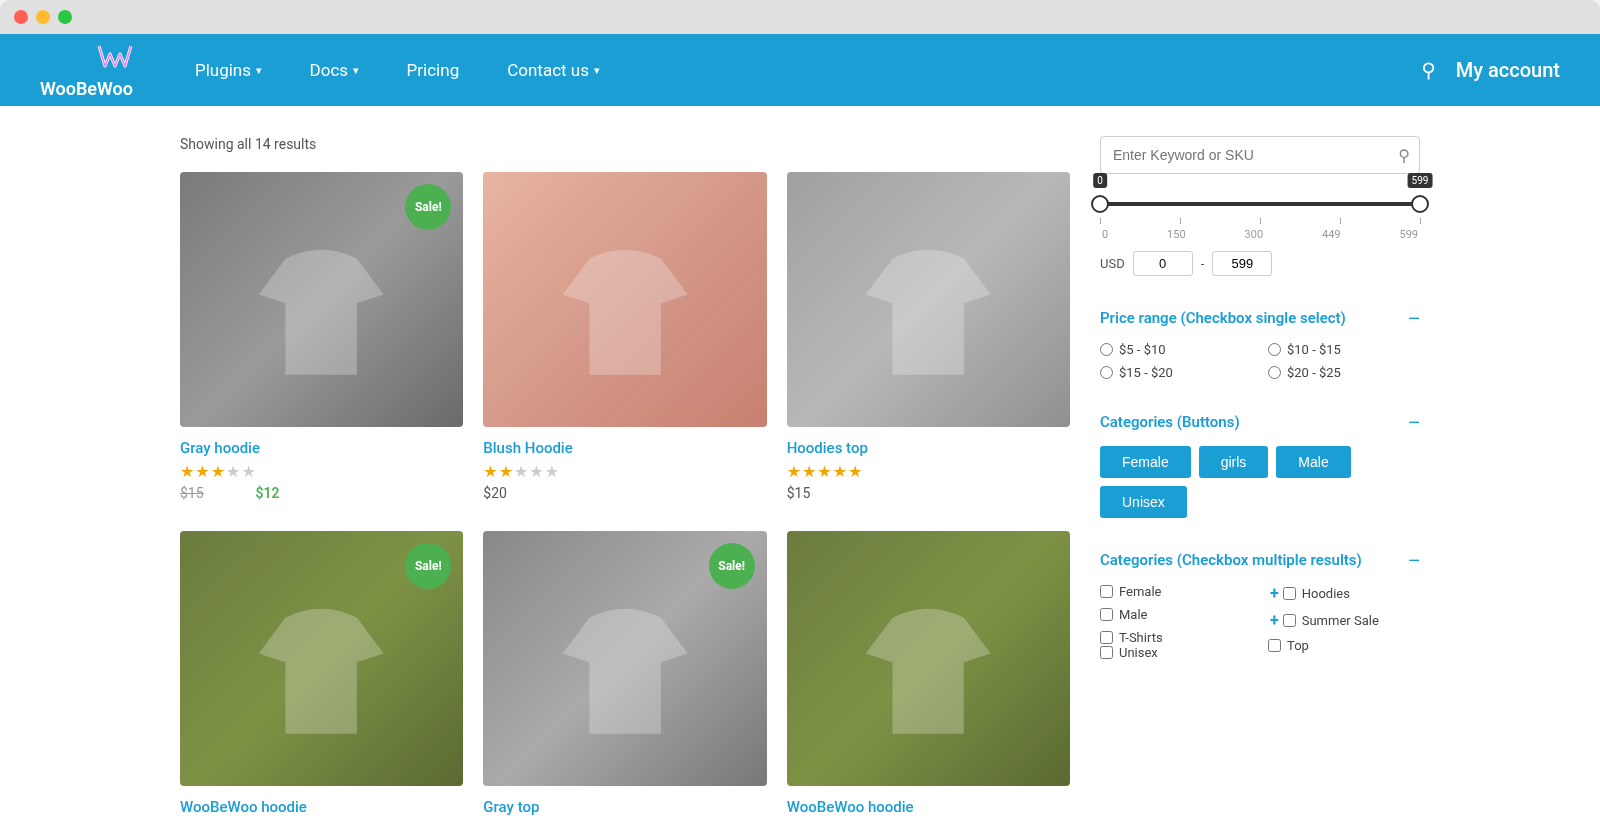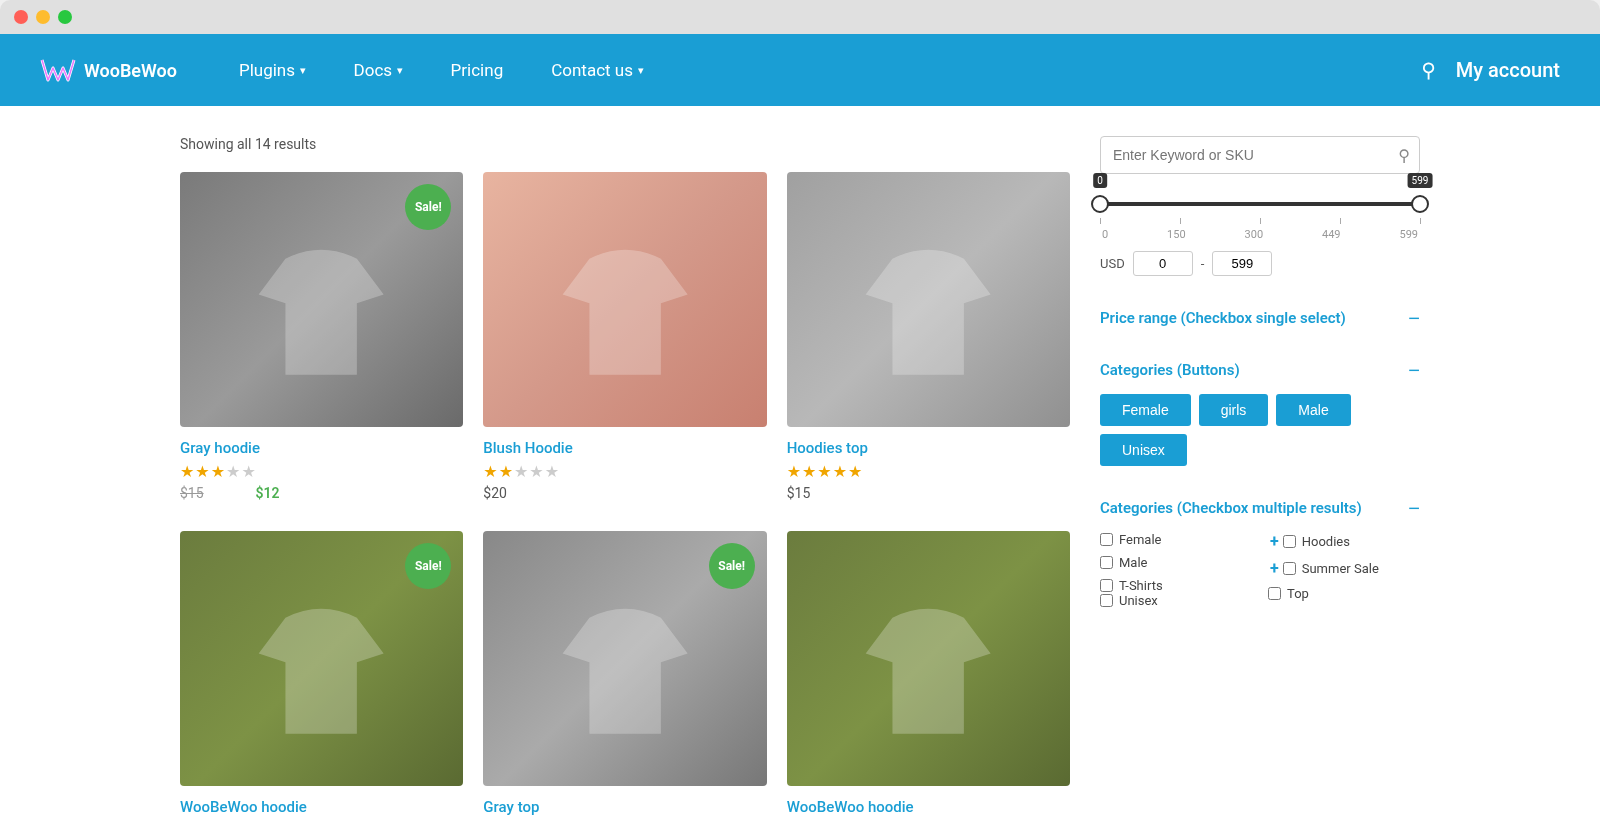--- a/index.html
+++ b/index.html
@@ -23,24 +23,25 @@
     .navbar {
       background: #1a9ed4;
       padding: 0 40px;
       height: 72px;
       display: flex;
       align-items: center;
       gap: 0;
     }
     .navbar-brand {
       display: flex;
-      align-items: center;
+      align-items: flex-end;
       gap: 8px;
       margin-right: 40px;
       text-decoration: none;
+      flex-direction: column;
     }
     .brand-logo {
       width: 36px;
       height: 28px;
     }
     .brand-name {
       color: #fff;
       font-size: 18px;
       font-weight: 600;
     }
@@ -551,20 +552,38 @@
         <span>-</span>
         <input class="price-input" type="text" value="599" style="">
       </div>
     </div>
 
     <div class="filter-section">
       <div class="filter-section-header">
         <span class="filter-section-title">Price range (Checkbox single select)</span>
         <button class="filter-collapse-btn">−</button>
       </div>
+      <div class="radio-grid">
+        <label class="radio-item">
+          <input type="radio" name="price_range" style="">
+          <span>$5 - $10</span>
+        </label>
+        <label class="radio-item">
+          <input type="radio" name="price_range" style="">
+          <span>$10 - $15</span>
+        </label>
+        <label class="radio-item">
+          <input type="radio" name="price_range" style="">
+          <span>$15 - $20</span>
+        </label>
+        <label class="radio-item">
+          <input type="radio" name="price_range" style="">
+          <span>$20 - $25</span>
+        </label>
+      </div>
     </div>
 
     <div class="filter-section">
       <div class="filter-section-header">
         <span class="filter-section-title">Categories (Buttons)</span>
         <button class="filter-collapse-btn">−</button>
       </div>
       <div class="category-buttons">
         <button class="cat-btn">Female</button>
         <button class="cat-btn">girls</button>

